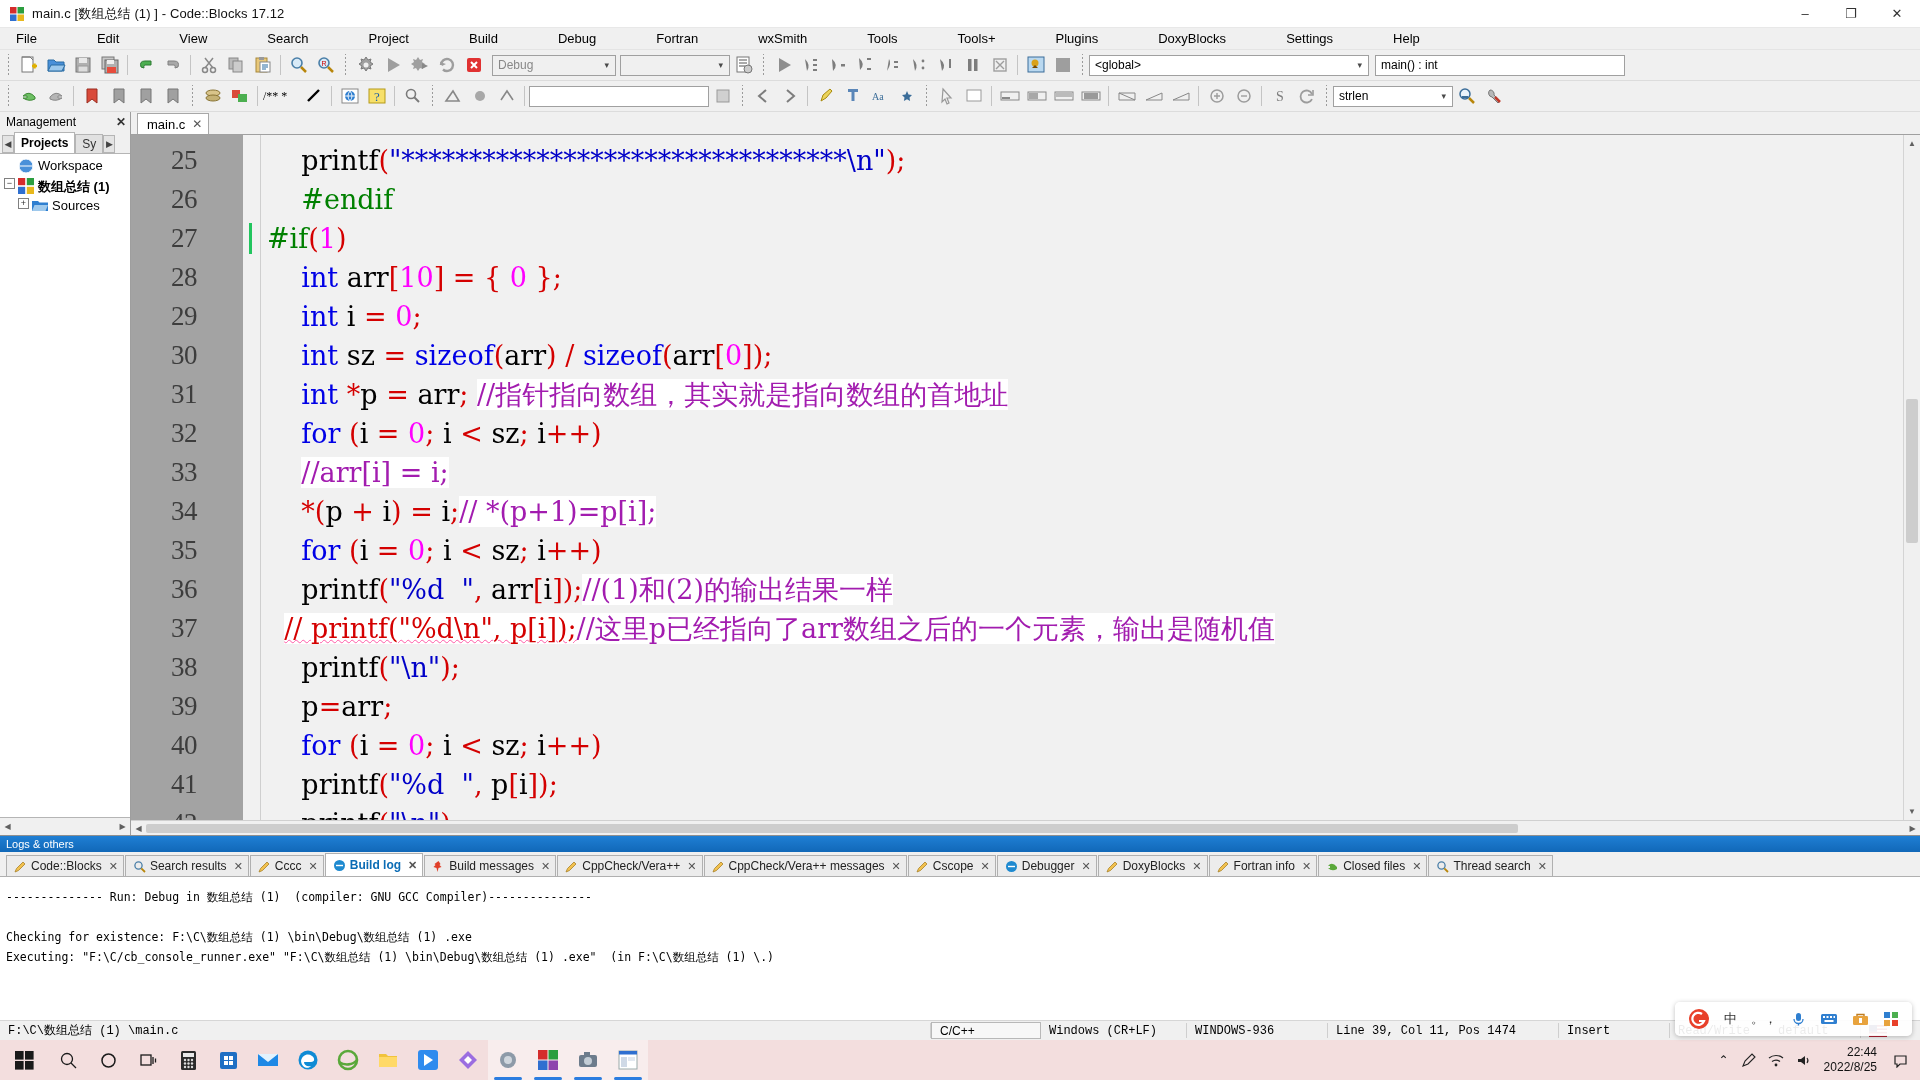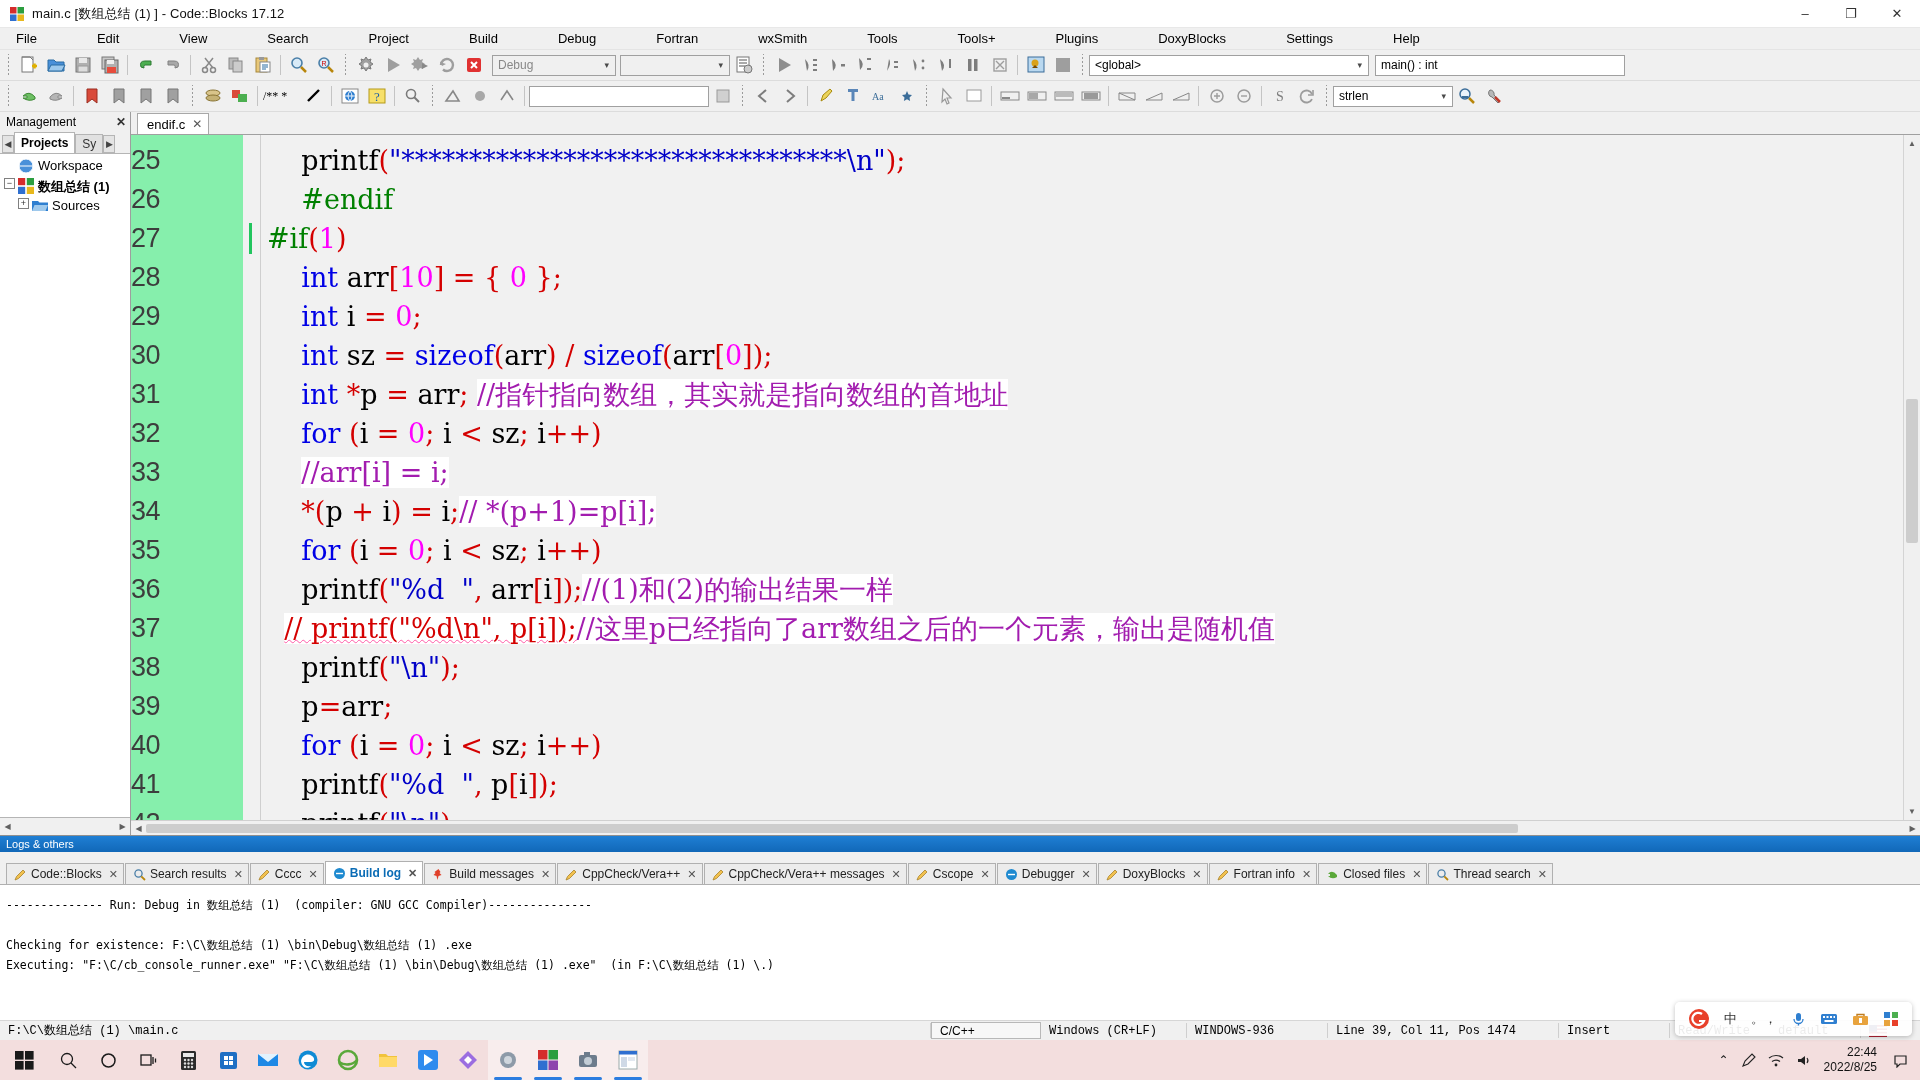--- a/index.html
+++ b/index.html
@@ -95,22 +95,22 @@
   .etabs { height:22px; background:#f0f0f0; display:flex; align-items:flex-end; padding-left:6px;
            flex:0 0 22px; }
   .etab { height:21px; display:flex; align-items:center; padding:0 6px 0 9px;
           border:1px solid #a8a8a8; border-bottom:none; background:#fff; font-size:13px; }
   .etab .x { margin-left:7px; color:#555; font-size:12px; }
 
   .editor-wrap { flex:1 1 auto; display:flex; min-height:0; background:#f1f1f1;
                  border-top:1px solid #a0a0a0; }
   .editor-body { flex:1 1 auto; display:flex; min-width:0; overflow:hidden; position:relative; }
   .gutter {
-    background:#86efac; color:#3d3d3d; text-align:left; padding:6px 6px 0 0;
-    font-family:Liberation Sans, sans-serif; font-size:27px; line-height:39px;
+    background:#a3a3a3; color:#3d3d3d; text-align:center; padding:6px 6px 0 0;
+    font-family:Liberation Serif, serif; font-size:27px; line-height:39px;
     width:112px; flex:0 0 112px; user-select:none; letter-spacing:-0.5px;
   }
   .foldcol { width:18px; flex:0 0 18px; background:#f1f1f1; padding-top:6px; position:relative;
              border-right:1px solid #cfcfcf;}
   .codearea {
     flex:1 1 auto; background:#f1f1f1; padding:6px 0 0 6px; overflow:hidden;
     font-family:"DejaVu Serif", serif; font-size:27px; line-height:39px; white-space:pre;
     min-width:0;
   }
   .cline { height:39px; white-space:pre; }
@@ -139,21 +139,21 @@
   .hsc-track { flex:1 1 auto; height:13px; position:relative; }
   .hsc-thumb { position:absolute; top:2px; bottom:2px; background:#cdcdcd; border-radius:2px; }
 
   
   .logs { flex:0 0 185px; display:flex; flex-direction:column; background:#f0f0f0;
           border-top:1px solid #8f8f8f; }
   .logs-title {
     height:16px; background:linear-gradient(#1f7fd4,#1168b8); color:#fff; font-size:11px;
     display:flex; align-items:center; padding-left:6px;
   }
-  .logs-tabs { height:32px; display:flex; align-items:flex-end; background:#f0f0f0;
+  .logs-tabs { height:24px; display:flex; align-items:flex-end; background:#f0f0f0;
                padding-left:6px; overflow:hidden; }
   .ltab { height:21px; display:flex; align-items:center; padding:0 5px 0 7px; font-size:12px;
           border:1px solid #b0b0b0; border-bottom:none; background:#ececec; color:#222;
           margin-right:1px; white-space:nowrap; }
   .ltab.active { background:#fff; font-weight:bold; color:#0b6cb5; height:23px; }
   .ltab .ic { width:13px; height:13px; margin-right:4px; flex:0 0 13px; }
   .ltab .x { margin-left:7px; color:#555; font-size:11px; }
   .logs-body { flex:1 1 auto; background:#fff; border-top:1px solid #b0b0b0;
                font-family:"DejaVu Sans Mono", monospace; font-size:11.5px; line-height:20px;
                padding:10px 0 0 6px; overflow:hidden; position:relative; white-space:pre; }
@@ -710,21 +710,21 @@
       <div class="mgmt-bottom">
         <div class="hsc-btn">◀</div>
         <div style="flex:1"></div>
         <div class="hsc-btn">▶</div>
       </div>
     </div>
 
     <div class="editor-col">
       <div class="etabs">
         <div class="etab">
-          <span>endif.c</span>
+          <span>main.c</span>
           <span class="x">✕</span>
         </div>
       </div>
 
       <div class="editor-wrap">
         <div class="editor-body">
           <div class="gutter" id="gutter">
               <div class="cline">25</div>
               <div class="cline">26</div>
               <div class="cline">27</div>

